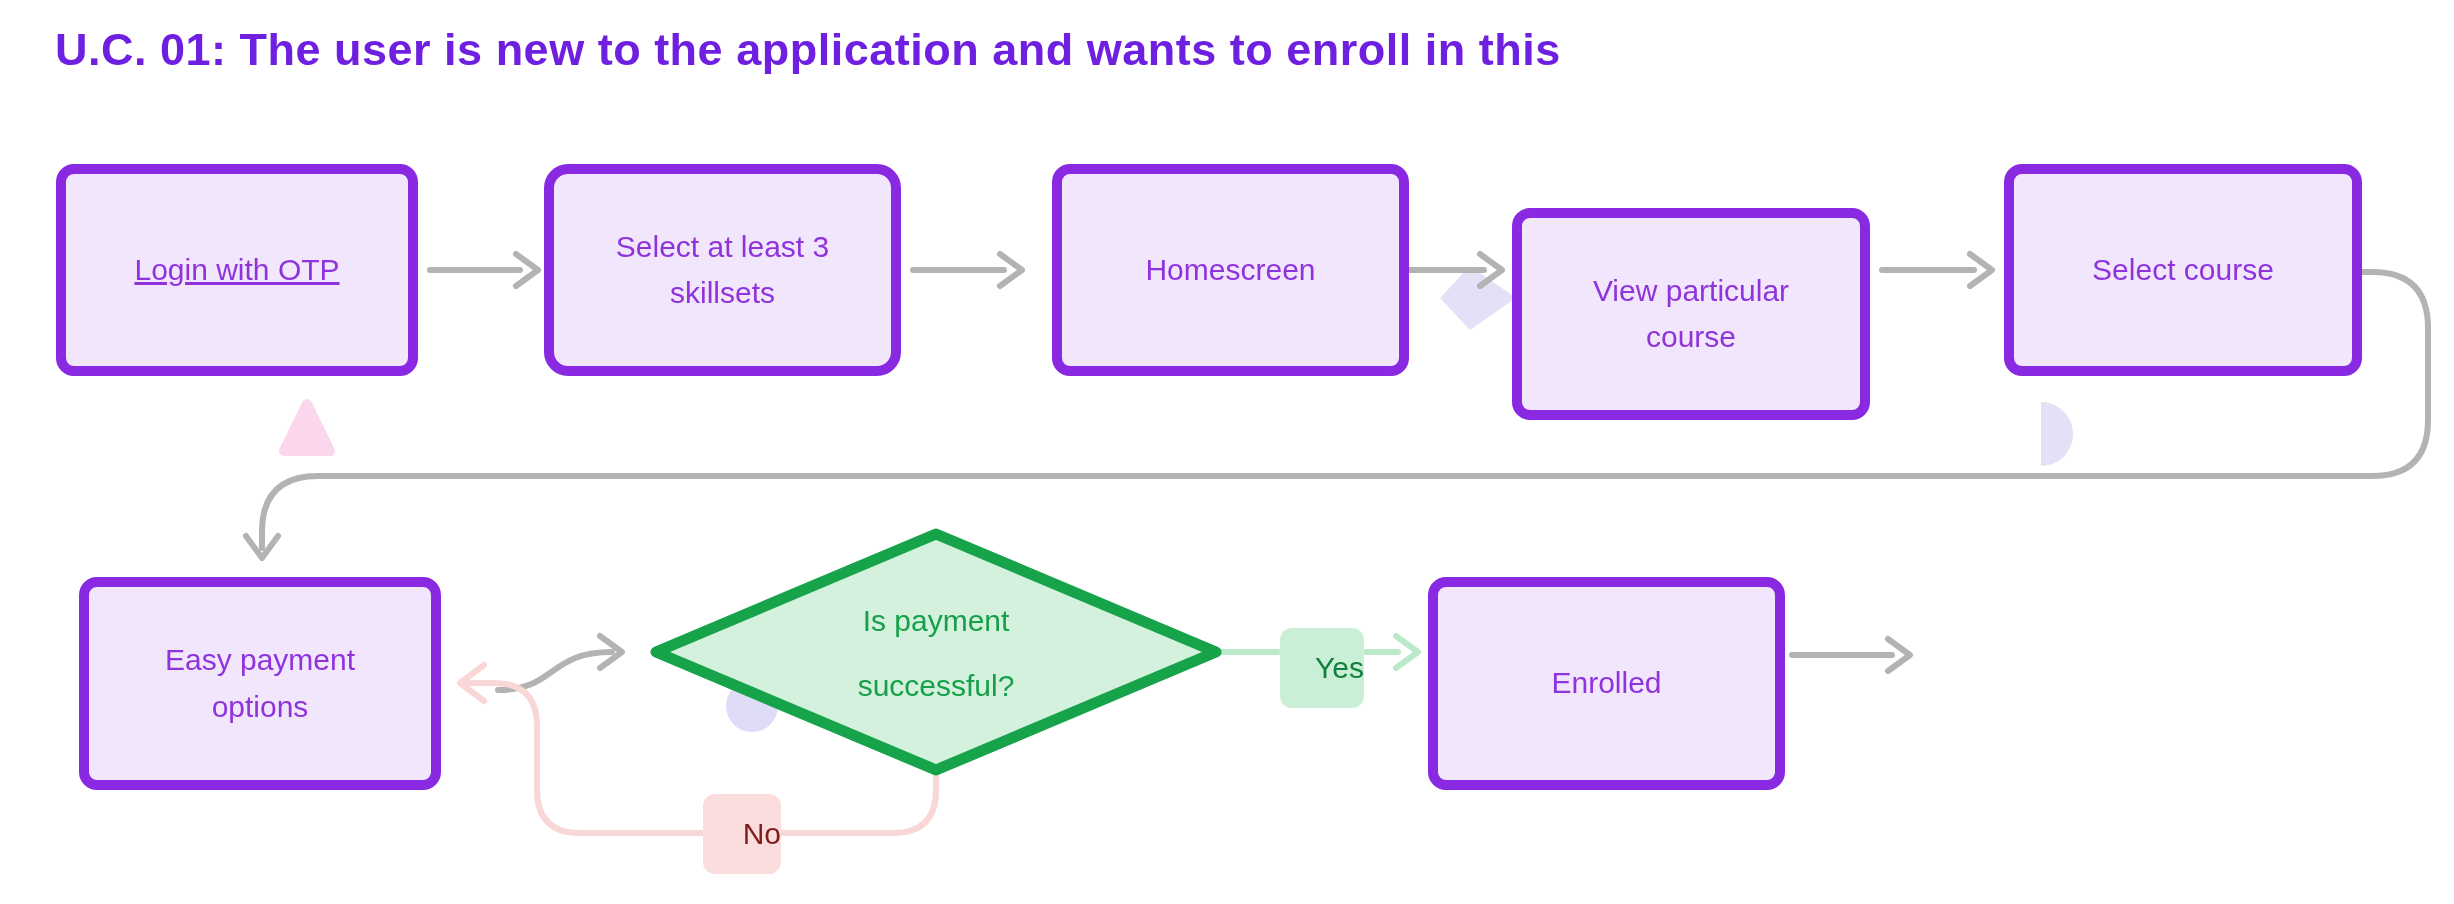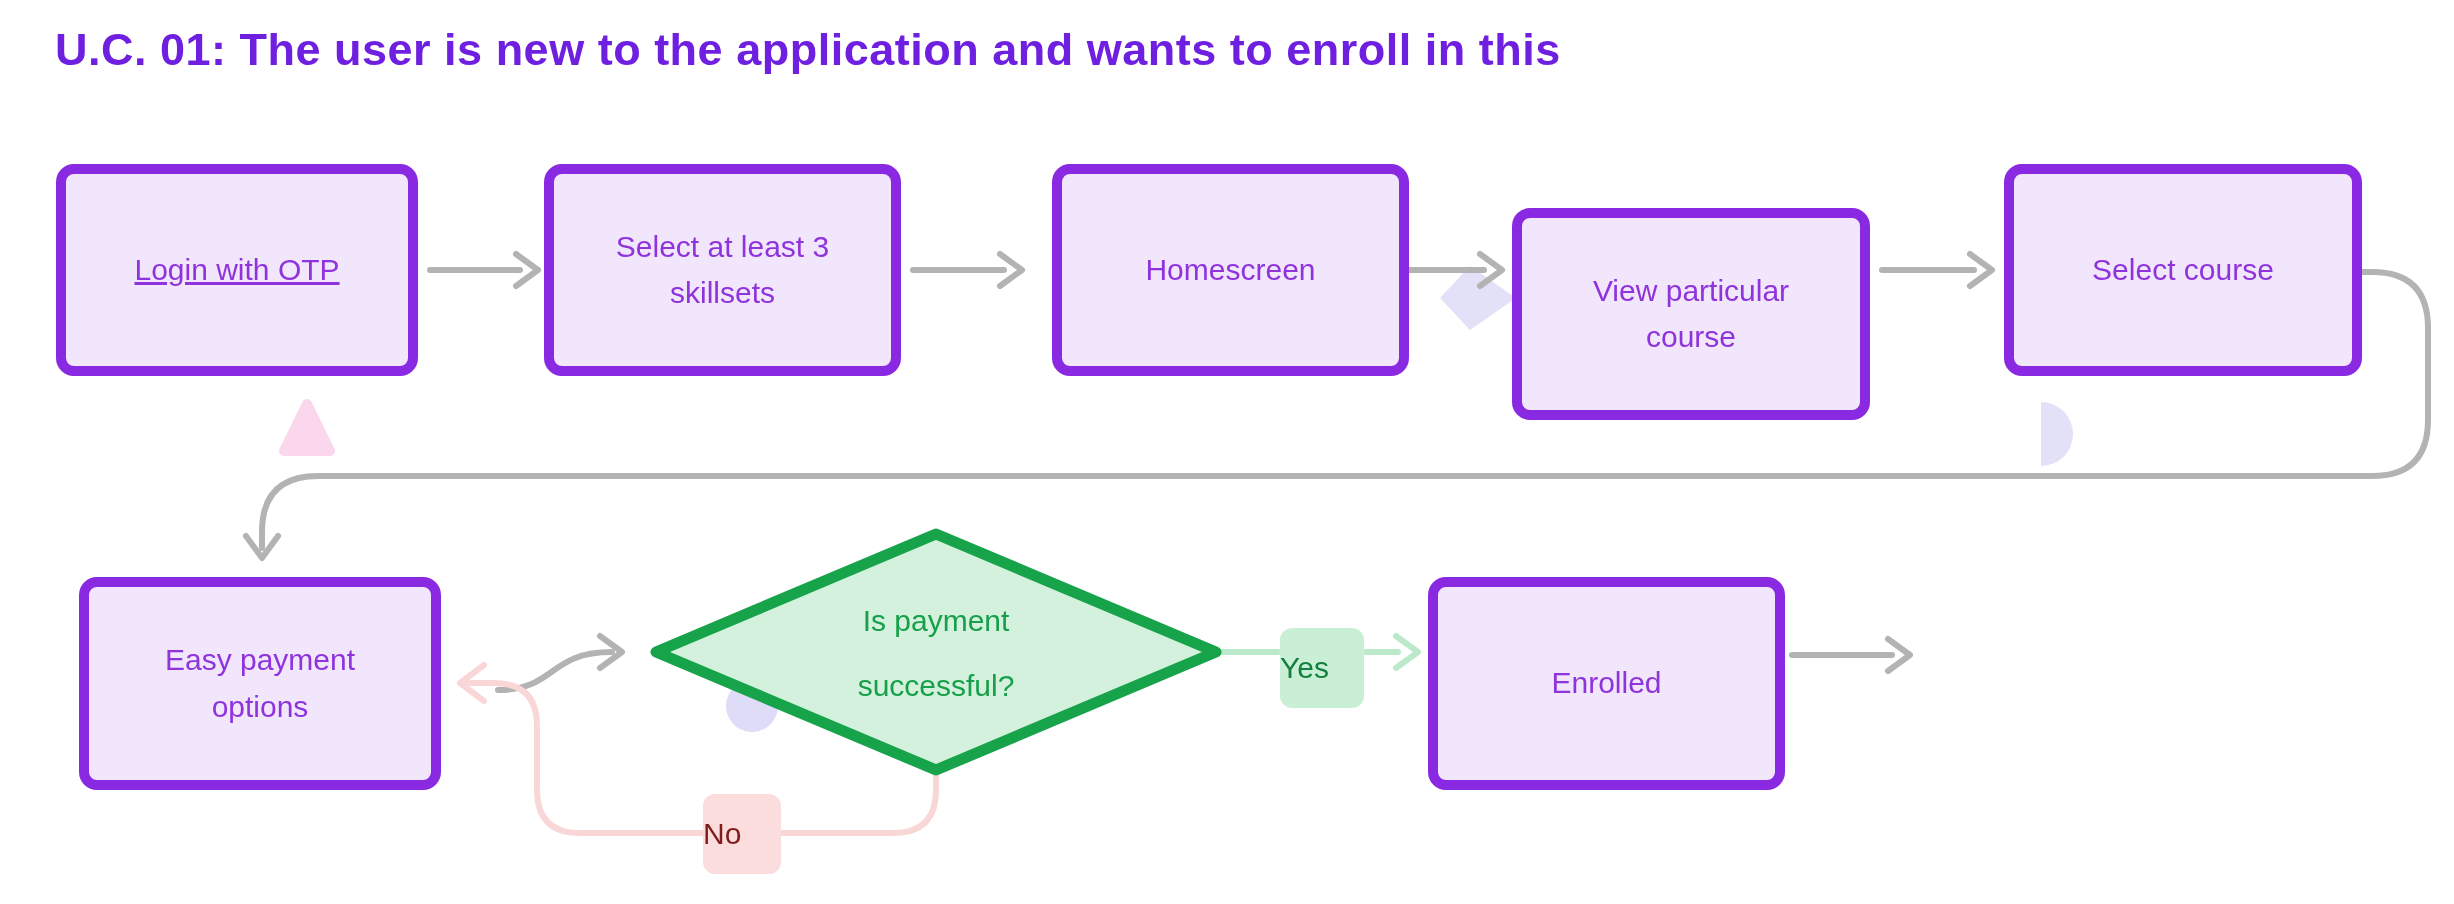--- a/index.html
+++ b/index.html
@@ -18,35 +18,35 @@
   .wires{position:absolute;left:0;top:0;width:2454px;height:904px;}
   .node{
     position:absolute;box-sizing:border-box;
     background:#f1e6fb;border:10px solid #8929e2;border-radius:18px;
     display:flex;align-items:center;justify-content:center;text-align:center;
     color:#8f33dd;font-size:30px;font-weight:500;line-height:1.55;
     padding:0 42px;
   }
   .node.wide-pad{padding:0 60px;}
   .n-login{left:56px;top:164px;width:362px;height:212px;text-decoration:underline;}
-  .n-skillsets{left:544px;top:164px;width:357px;height:212px;}
+  .n-skillsets{left:544px;top:164px;width:357px;height:212px;border-radius:24px;}
   .n-homescreen{left:1032px;top:164px;width:357px;height:212px;margin-left:20px;}
   .n-viewcourse{left:1512px;top:164px;width:358px;height:212px;margin-top:44px;}
   .n-selectcourse{left:2004px;top:164px;width:358px;height:212px;}
   .n-easypay{left:79px;top:577px;width:362px;height:213px;}
   .n-enrolled{left:1428px;top:577px;width:357px;height:213px;}
   .n-startlearning{left:1924px;top:577px;width:357px;height:213px;}
   .diamond-text{
     position:absolute;left:786px;top:594px;width:300px;height:118px;
     display:flex;flex-direction:column;align-items:center;justify-content:center;
     color:#15a049;font-size:30px;font-weight:500;line-height:1.5;text-align:center;gap:20px;
   }
   .edge-label{
     position:absolute;box-sizing:border-box;border-radius:12px;
-    display:flex;align-items:center;justify-content:flex-start;
+    display:flex;align-items:center;justify-content:flex-end;
     font-size:30px;font-weight:500;
   }
   .lbl-yes{left:1280px;top:628px;width:84px;height:80px;background:#c9efd6;color:#15803d;}
   .lbl-no{left:703px;top:794px;width:78px;height:80px;background:#fbdddd;color:#7f1d1d;}
 </style>
 </head>
 <body>
 
 <div class="canvas">
 

